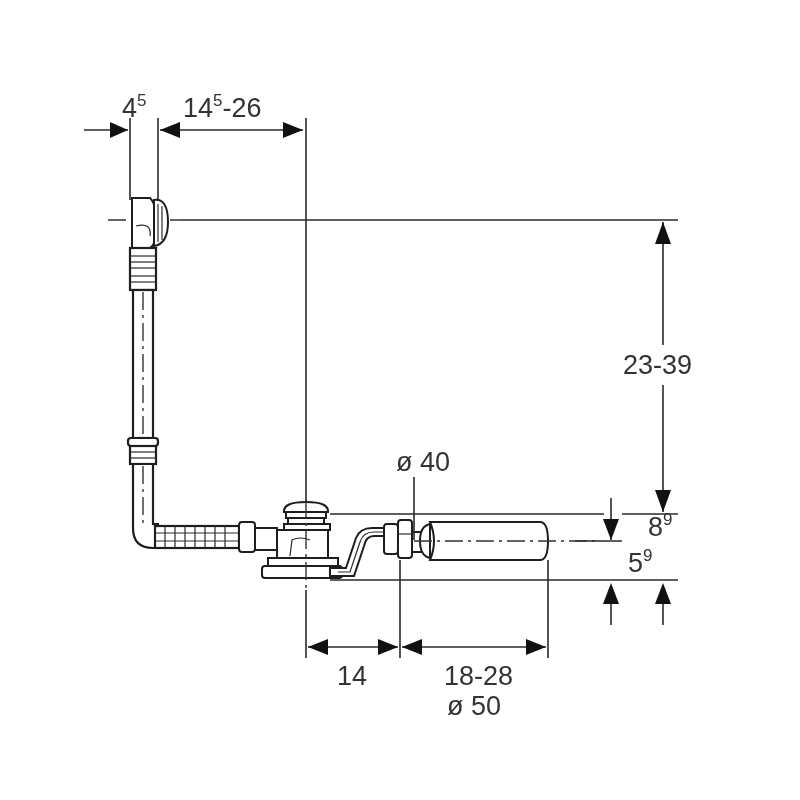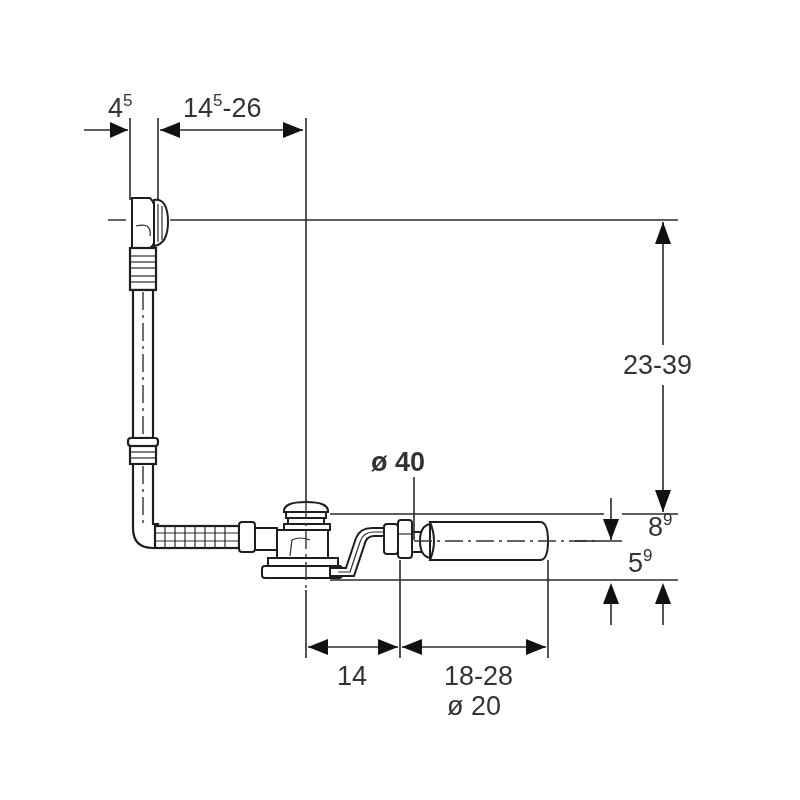--- a/index.html
+++ b/index.html
@@ -131,22 +131,22 @@
       <path class="part" d="M430,524 Q420,526 420,541 Q420,556 430,558 Z"></path>
       <path class="part" d="M430,522 L540,522 Q548,522 548,541 Q548,560 540,560 L430,560 Q438,541 430,522 Z"></path>
       <line class="dash" x1="414" y1="541" x2="600" y2="541"></line>
     </g>
 
     <line class="ln" x1="414" y1="477" x2="414" y2="540"></line>
 
     <line class="dash" x1="306" y1="500" x2="306" y2="590"></line>
   </svg>
 
-  <div class="lbl" style="left:108px; top:92px;"><span>4</span><sup>5</sup></div>
+  <div class="lbl" style="left:122px; top:92px;"><span>4</span><sup>5</sup></div>
   <div class="lbl" style="left:183px; top:92px;text-align:right;"><span>14</span><sup>5</sup><span>-26</span></div>
   <div class="lbl" style="left:623px; top:352px;">23-39</div>
-  <div class="lbl" style="left:371px; top:449px;font-weight:bold;">ø 40</div>
+  <div class="lbl" style="left:396px; top:449px;">ø 40</div>
   <div class="lbl" style="left:628px; top:547px;"><span>5</span><sup>9</sup></div>
   <div class="lbl" style="left:648px; top:511px;"><span>8</span><sup>9</sup></div>
   <div class="lbl" style="left:337px; top:663px;">14</div>
   <div class="lbl" style="left:432px; top:663px;margin-left:12px;">18-28</div>
-  <div class="lbl" style="left:447px; top:693px;">ø 20</div>
+  <div class="lbl" style="left:447px; top:693px;">ø 50</div>
 </div>
 
 </body></html>

